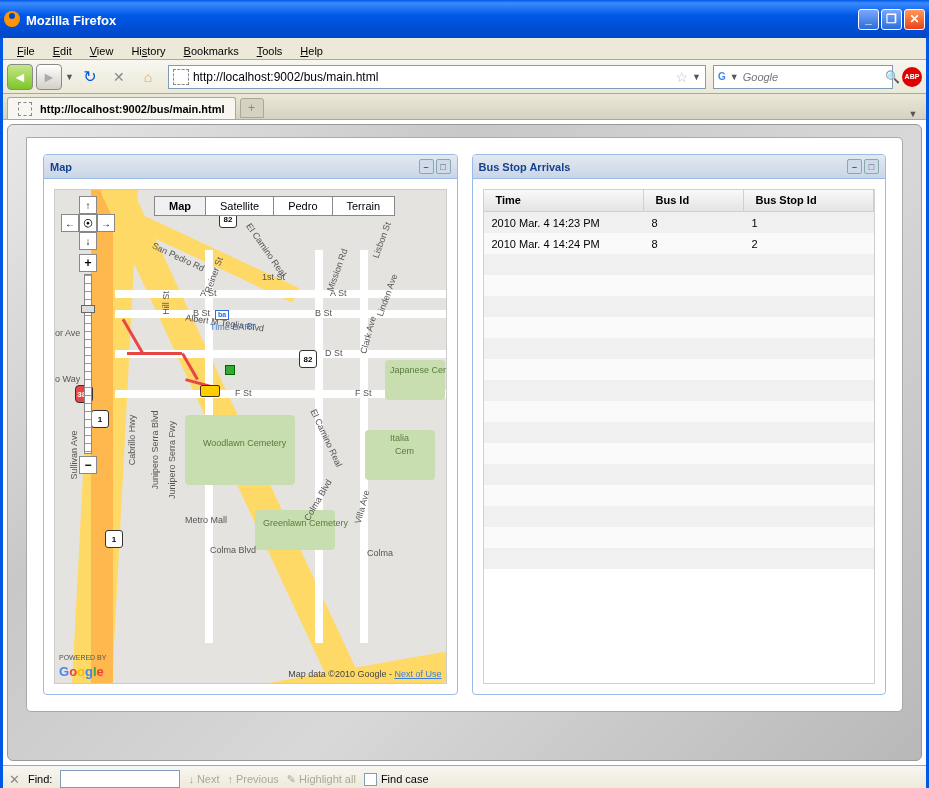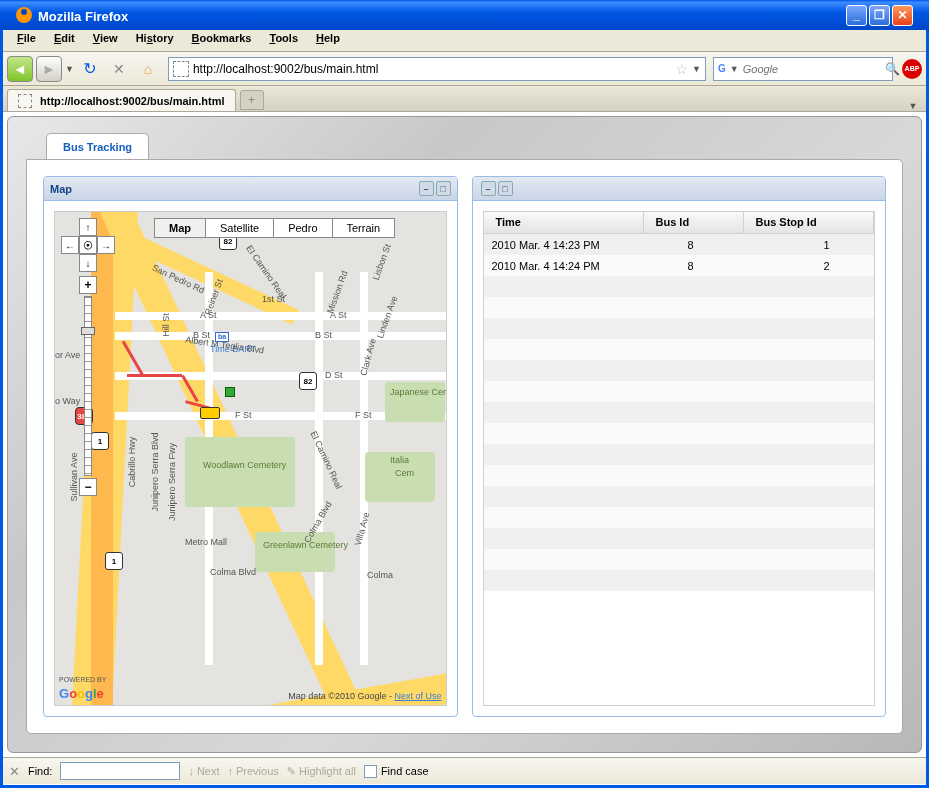--- a/index.html
+++ b/index.html
@@ -1,30 +1,30 @@
 <!DOCTYPE html>
 <html><head>
 <meta charset="utf-8">
 <style>
 * { margin: 0; padding: 0; box-sizing: border-box; }
 body { font-family: Tahoma, Arial, sans-serif; font-size: 11px; background: #fff; width: 929px; height: 788px; overflow: hidden; }
 
 
-.titlebar { height: 30px; background: linear-gradient(to bottom, #0058e6 0%, #3d8bff 8%, #0058e6 40%, #0046c8 100%); display: flex; align-items: center; padding: 0 16px; color: #fff; }
+.titlebar { height: 38px; background: linear-gradient(to bottom, #0058e6 0%, #3d8bff 8%, #0058e6 40%, #0046c8 100%); display: flex; align-items: center; padding: 0 4px; color: #fff; }
 .titlebar-icon { width: 16px; height: 16px; background: #ff9500; border-radius: 50%; margin-right: 6px; position: relative; }
 .titlebar-icon::after { content: ''; position: absolute; top: 2px; left: 5px; width: 6px; height: 6px; background: #0046c8; border-radius: 50%; }
 .titlebar-text { flex: 1; font-weight: bold; font-size: 13px; padding-top: 2px; }
 .winbtns { display: flex; gap: 2px; }
 .winbtn { width: 21px; height: 21px; border: 1px solid #fff; border-radius: 3px; display: flex; align-items: center; justify-content: center; color: #fff; font-weight: bold; font-size: 12px; }
 .winbtn.min { background: linear-gradient(to bottom, #7ba7ff, #2a6dd8); }
 .winbtn.max { background: linear-gradient(to bottom, #7ba7ff, #2a6dd8); }
 .winbtn.close { background: linear-gradient(to bottom, #ff9a5b, #e8421a); }
 
 
-.menubar { height: 22px; background: #ece9d8; border-bottom: 1px solid #aca899; display: flex; align-items: flex-start; padding: 0 6px; gap: 2px; font-weight: bold; }
+.menubar { height: 22px; background: #ece9d8; border-bottom: 1px solid #aca899; display: flex; align-items: flex-end; padding: 0 6px; gap: 2px; }
 .menuitem { padding: 2px 8px; font-size: 11px; }
 .menuitem u { text-decoration: underline; }
 
 
 .navbar { height: 34px; background: linear-gradient(to bottom, #f7f6f0, #ece9d8); border-bottom: 1px solid #aca899; display: flex; align-items: center; padding: 0 4px; gap: 3px; }
 .navbtn { width: 26px; height: 26px; border: 1px solid #8a8a8a; border-radius: 4px; background: linear-gradient(to bottom, #fefefe, #d4d0c8); display: flex; align-items: center; justify-content: center; font-size: 14px; color: #555; }
 .navbtn.back { background: linear-gradient(to bottom, #c5e68b, #7fc528); color: #fff; }
 .navbtn.reload { border: none; background: none; color: #0058e6; font-size: 16px; }
 .navbtn.stop { border: none; background: none; color: #888; }
 .navbtn.home { border: none; background: none; color: #e8a33d; }
@@ -91,21 +91,21 @@
 .glogo { position: absolute; bottom: 4px; left: 4px; font-size: 13px; font-weight: bold; font-family: Arial; }
 .glogo .g1{color:#4285f4}.glogo .g2{color:#ea4335}.glogo .g3{color:#fbbc05}.glogo .g4{color:#4285f4}.glogo .g5{color:#34a853}.glogo .g6{color:#ea4335}
 .pby { position: absolute; bottom: 22px; left: 4px; font-size: 7px; color: #555; }
 .attrib { position: absolute; bottom: 4px; right: 4px; font-size: 9px; color: #444; }
 .attrib a { color: #3b7dd8; text-decoration: underline; }
 
 
 .grid { width: 100%; height: 100%; border: 1px solid #d0d0d0; }
 .grid-head { display: flex; background: linear-gradient(to bottom, #f9f9f9, #e3e4e6); border-bottom: 1px solid #d0d0d0; height: 22px; }
 .grid-col { padding: 4px 12px; font-weight: bold; font-size: 11px; border-right: 1px solid #d0d0d0; }
-.grid-row { display: flex; height: 21px; align-items: center; gap: 36px; }
+.grid-row { display: flex; height: 21px; align-items: center; }
 .grid-row:nth-child(even) { background: #fafafa; }
 .grid-row:nth-child(odd) { background: #f0f0f0; }
 .grid-cell { padding: 3px 8px; font-size: 11px; }
 .c1 { width: 160px; } .c2 { width: 100px; } .c3 { flex: 1; }
 
 
 .findbar { height: 27px; background: linear-gradient(to bottom, #f7f6f0, #ece9d8); border-top: 1px solid #aca899; display: flex; align-items: center; padding: 0 6px; gap: 8px; font-size: 11px; }
 .findbar-x { color: #888; font-size: 13px; cursor: pointer; }
 .findbar input { width: 120px; height: 18px; border: 1px solid #7f9db9; padding: 0 3px; }
 .findbar-btn { color: #aca899; display: flex; align-items: center; gap: 3px; }
@@ -168,23 +168,20 @@
   <div class="browsertab">
     <div class="urlbar-icon" style="width:14px;height:14px"></div>
     <span>http://localhost:9002/bus/main.html</span>
   </div>
   <div class="newtab">+</div>
   <div class="tabbar-arrow">▼</div>
 </div>
 
 <div class="content-area">
   <div class="app-frame">
-    <div class="app-tab-row">
-      <div class="app-tab">Bus Tracking</div>
-    </div>
     <div class="app-body">
 
       <div class="panel">
         <div class="panel-header">
           <span class="panel-header-title">Map</span>
           <div class="panel-tool">–</div>
           <div class="panel-tool">□</div>
         </div>
         <div class="panel-body">
           <div class="map">
@@ -286,20 +283,21 @@
             </div>
             <div class="pby">POWERED BY</div>
             <div class="glogo"><span class="g1">G</span><span class="g2">o</span><span class="g3">o</span><span class="g4">g</span><span class="g5">l</span><span class="g6">e</span></div>
             <div class="attrib"><span>Map data ©2010  Google - </span><a href="#">Next of Use</a></div>
           </div>
         </div>
       </div>
 
       <div class="panel">
         <div class="panel-header">
+          <span class="panel-header-title">Bus Stop Arrivals</span>
           <div class="panel-tool">–</div>
           <div class="panel-tool">□</div>
         </div>
         <div class="panel-body">
           <div class="grid">
             <div class="grid-head">
               <div class="grid-col c1">Time</div>
               <div class="grid-col c2">Bus Id</div>
               <div class="grid-col c3">Bus Stop Id</div>
             </div>

